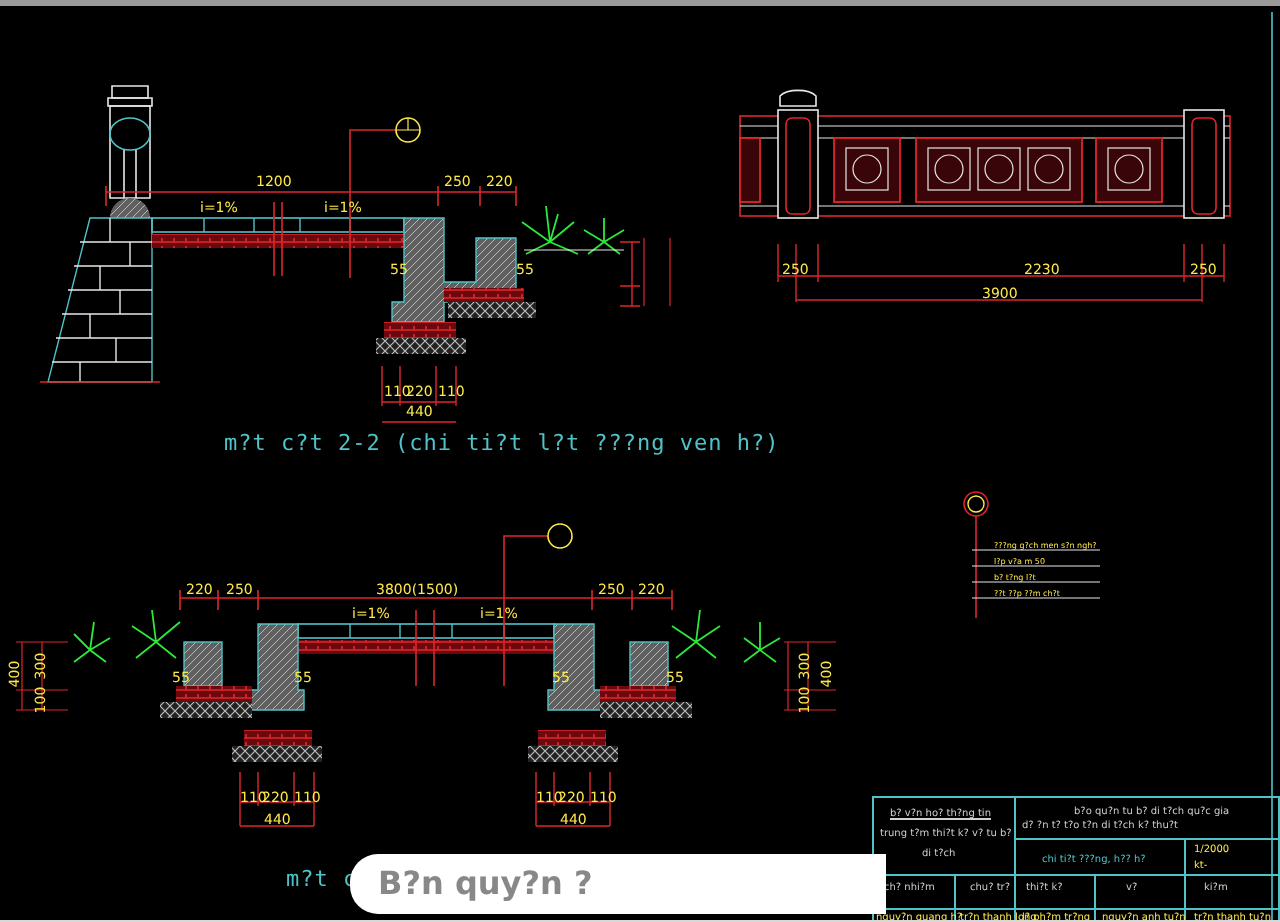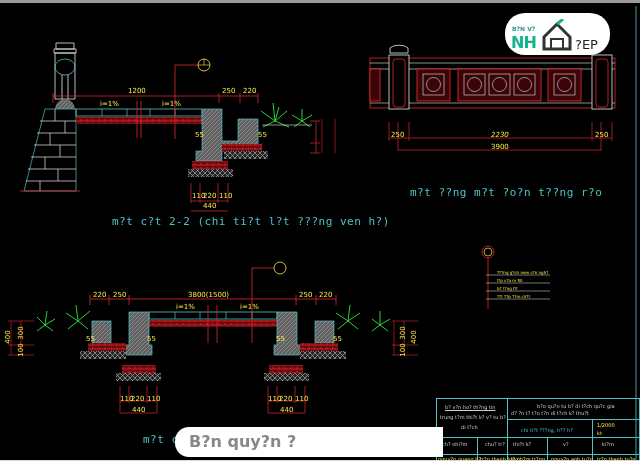--- a/index.html
+++ b/index.html
@@ -172,38 +172,37 @@
     <circle cx="488" cy="249" r="6" fill="none" stroke="#e0262c" stroke-width="0.8"></circle>
     <circle cx="488" cy="249" r="4" fill="none" stroke="#ffe94a" stroke-width="0.7"></circle>
     <line x1="488" y1="255" x2="488" y2="306" stroke="#e0262c" stroke-width="0.8"></line>
     <path d="M486 272 H550 M486 280 H550 M486 288 H550 M486 296 H550" stroke="#e8e8e8" stroke-width="0.5"></path>
   </g>
 
   <line x1="636" y1="3" x2="636" y2="457" stroke="#4fc3c8" stroke-width="0.8"></line>
 </svg>
 
 <span class="lbl" style="left:112px;top:212px;">m?t c?t 2-2 (chi ti?t l?t ???ng ven h?)</span>
-<span class="lbl" style="left:410px;top:183px;">m?t ??ng m?t ?o?n t??ng r?o</span>
 <span class="lbl" style="left:143px;top:430px;">m?t c</span>
 
 <div style="position:absolute;inset:0;font-family:'DejaVu Sans',sans-serif;font-size:7px;color:#ffe94a;pointer-events:none;">
   <span style="position:absolute;left:128px;top:84px;">1200</span>
   <span style="position:absolute;left:222px;top:84px;">250</span>
   <span style="position:absolute;left:243px;top:84px;">220</span>
   <span style="position:absolute;left:100px;top:97px;">i=1%</span>
   <span style="position:absolute;left:162px;top:97px;">i=1%</span>
   <span style="position:absolute;left:192px;top:189px;">110</span>
   <span style="position:absolute;left:203px;top:189px;">220</span>
   <span style="position:absolute;left:219px;top:189px;">110</span>
   <span style="position:absolute;left:203px;top:199px;">440</span>
   <span style="position:absolute;left:195px;top:128px;">55</span>
   <span style="position:absolute;left:258px;top:128px;">55</span>
 
   <span style="position:absolute;left:391px;top:128px;">250</span>
-  <span style="position:absolute;left:491px;top:128px;font-style:italic;">2230</span>
+  <span style="position:absolute;left:512px;top:128px;">2230</span>
   <span style="position:absolute;left:595px;top:128px;">250</span>
   <span style="position:absolute;left:491px;top:140px;">3900</span>
 
   <span style="position:absolute;left:93px;top:288px;">220</span>
   <span style="position:absolute;left:113px;top:288px;">250</span>
   <span style="position:absolute;left:188px;top:288px;">3800(1500)</span>
   <span style="position:absolute;left:299px;top:288px;">250</span>
   <span style="position:absolute;left:319px;top:288px;">220</span>
   <span style="position:absolute;left:176px;top:300px;">i=1%</span>
   <span style="position:absolute;left:240px;top:300px;">i=1%</span>
@@ -255,27 +254,17 @@
   <span class="c" style="left:76px;top:42px;">thi?t k?</span>
   <span class="c" style="left:126px;top:42px;">v?</span>
   <span class="c" style="left:165px;top:42px;">ki?m</span>
   <span class="c y" style="left:1px;top:57px;">nguy?n quang h?</span>
   <span class="c y" style="left:43px;top:57px;">tr?n thanh long</span>
   <span class="c y" style="left:74px;top:57px;">l? ph?m tr?ng</span>
   <span class="c y" style="left:114px;top:57px;">nguy?n anh tu?n</span>
   <span class="c y" style="left:160px;top:57px;">tr?n thanh tu?n</span>
 </div>
 
-<div class="logo">
-  <span class="small">B?N V?</span>
-  <span class="nh">NH</span>
-  <svg style="position:absolute;left:36px;top:6px;" width="32" height="32">
-    <path d="M3 18 L16 5 L29 18 V30 H3 Z" fill="none" stroke="#333" stroke-width="3"></path>
-    <path d="M10 30 V20 H22 V30" fill="none" stroke="#333" stroke-width="2"></path>
-    <path d="M16 5 L22 0" stroke="#17b38e" stroke-width="3"></path>
-  </svg>
-  <span class="dep">?EP</span>
-</div>
 
 <div class="copyright">B?n quy?n ? BanVeNhaDep.vn</div>
 
 <div class="statusbar"></div>
 </div>
 
 </body></html>

